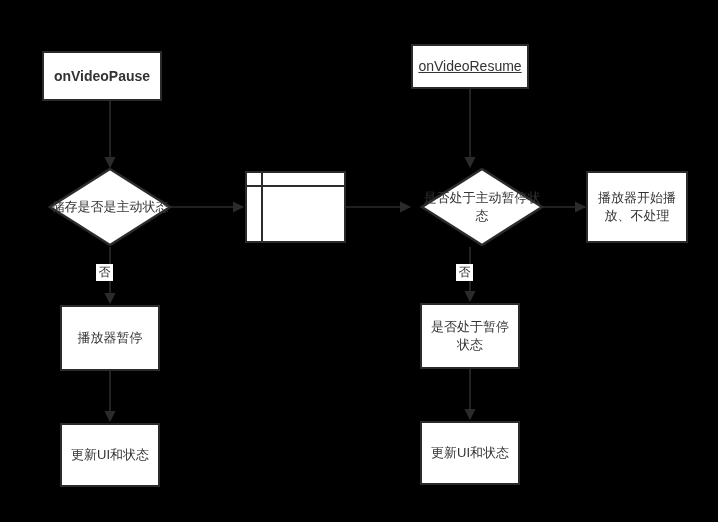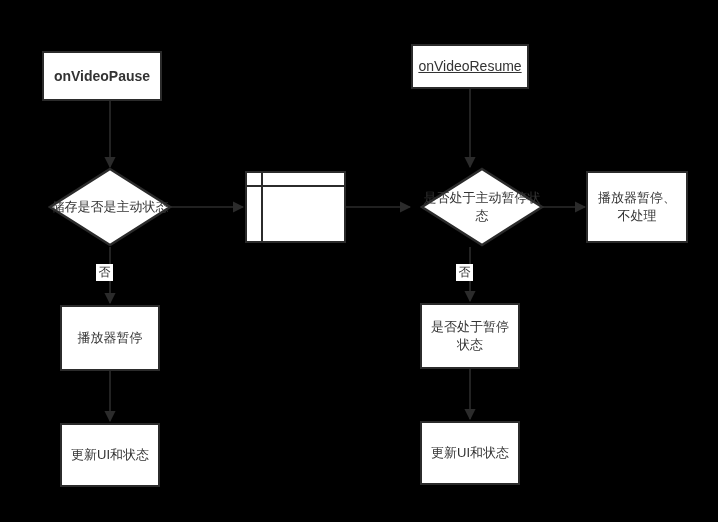--- a/index.html
+++ b/index.html
@@ -161,21 +161,21 @@
 </div>
 
 <div class="diamond" style="left:420px; top:167px; width:124px; height:80px;">
   <svg width="124" height="80" viewBox="0 0 124 80" xmlns="http://www.w3.org/2000/svg">
     <polygon points="62,2 122,40 62,78 2,40" fill="#ffffff" stroke="#2b2b2b" stroke-width="2.4"></polygon>
   </svg>
   <div class="dia-text">是否处于主动暂停状态</div>
 </div>
 
 <div class="node" style="left:586px; top:171px; width:102px; height:72px;">
-  <span>播放器暂停、不处理</span>
+  <span>播放器开始播放、不处理</span>
 </div>
 
 <div class="node" style="left:60px; top:305px; width:100px; height:66px;">
   <span>播放器暂停</span>
 </div>
 
 <div class="node" style="left:60px; top:423px; width:100px; height:64px;">
   <span>更新UI和状态</span>
 </div>
 

